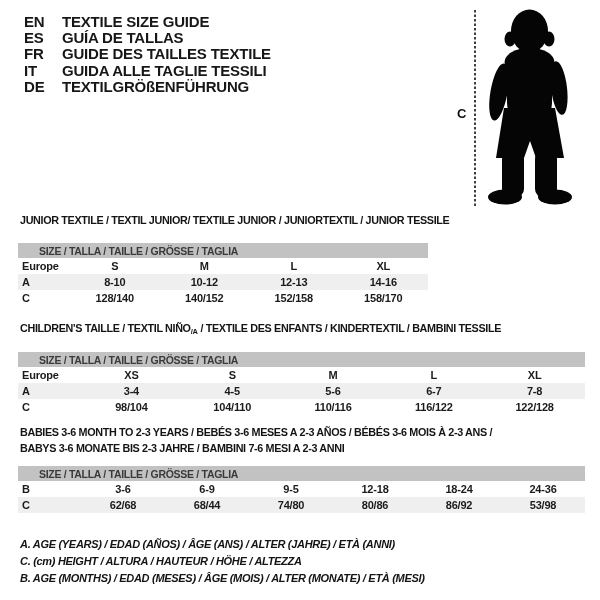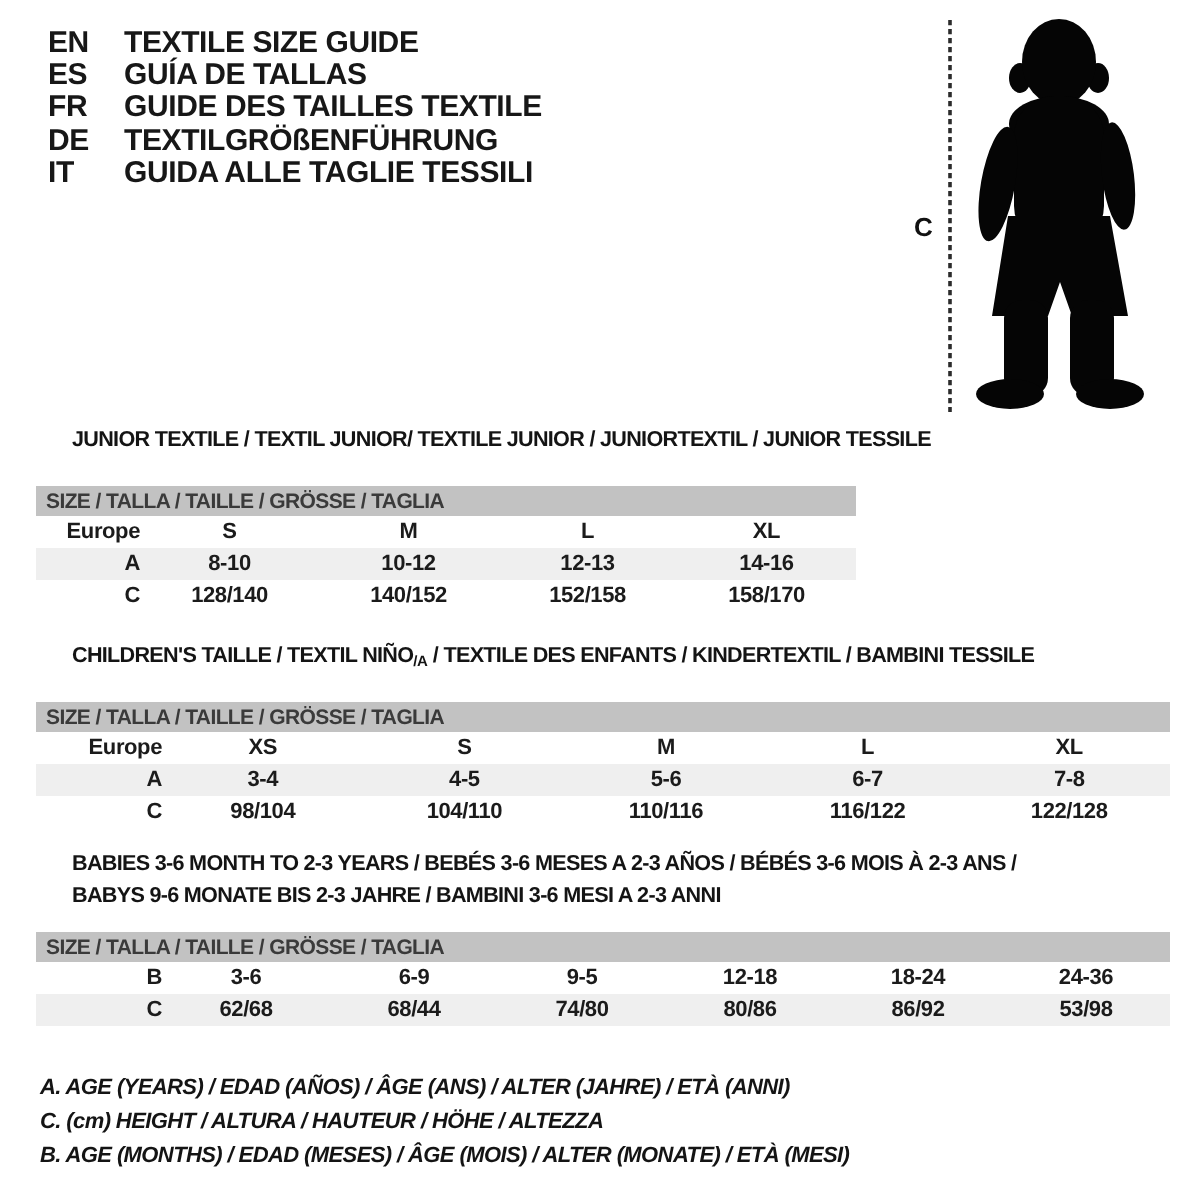--- a/index.html
+++ b/index.html
@@ -13,32 +13,32 @@
   .lang-row{display:grid;grid-template-columns:38px auto;font-size:15px;line-height:16.2px;}
   
   .figure{position:absolute;top:0;right:0;width:170px;height:220px;}
   .figure svg{position:absolute;top:0;left:0;}
   .c-label{position:absolute;left:27px;top:106px;font-size:13px;color:#111;}
   
   .sec{position:absolute;left:18px;}
   .sec1{top:212px;width:410px;}
   .sec2{top:320px;width:567px;}
   .sec3{top:424px;width:567px;}
-  .tbl-title{font-size:10.8px;line-height:16px;letter-spacing:-0.35px;white-space:nowrap;margin-left:18px;color:#141414;}
+  .tbl-title{font-size:10.8px;line-height:16px;letter-spacing:-0.35px;white-space:nowrap;margin-left:2px;color:#141414;}
   .subscript{font-size:7.5px;vertical-align:-2px;letter-spacing:-0.2px;}
   table.size-table{border-collapse:collapse;table-layout:fixed;width:100%;}
   .sec1 table.size-table{margin-top:15px;}
   .sec2 table.size-table{margin-top:12px;}
   .sec3 table.size-table{margin-top:10px;}
   table.size-table thead th{
     background:#c2c2c2;height:15px;font-size:10.5px;font-weight:700;
-    text-align:left;padding:0 0 0 5px;color:#3a3a3a;letter-spacing:-0.3px;
+    text-align:left;padding:0 0 0 21px;color:#3a3a3a;letter-spacing:-0.3px;
   }
   table.size-table td{height:16px;font-size:11px;text-align:center;padding:0;color:#1b1b1b;}
-  table.size-table td.lbl{text-align:right;padding-left:4px;}
+  table.size-table td.lbl{text-align:left;padding-left:4px;}
   table.size-table tr.alt{background:#efefef;}
   col.lblcol-n{width:52px;}
   col.lblcol-w{width:63px;}
   
   .notes{position:absolute;left:20px;top:536px;font-size:11px;line-height:17px;letter-spacing:-0.3px;white-space:nowrap;color:#141414;font-style:italic;}
 </style>
 </head>
 <body>
 
 <div class="page">
@@ -50,26 +50,26 @@
     </div>
     <div class="lang-row">
       <span>ES</span>
       <span>GUÍA DE TALLAS</span>
     </div>
     <div class="lang-row">
       <span>FR</span>
       <span>GUIDE DES TAILLES TEXTILE</span>
     </div>
     <div class="lang-row">
+      <span>IT</span>
+      <span>GUIDA ALLE TAGLIE TESSILI</span>
+    </div>
+    <div class="lang-row">
       <span>DE</span>
       <span>TEXTILGRÖßENFÜHRUNG</span>
-    </div>
-    <div class="lang-row">
-      <span>IT</span>
-      <span>GUIDA ALLE TAGLIE TESSILI</span>
     </div>
   </div>
 
   <div class="figure">
     <svg width="170" height="220" viewBox="0 0 170 220" aria-hidden="true">
       <line x1="45" y1="10" x2="45" y2="206" stroke="#2b2b2b" stroke-width="1.8" stroke-dasharray="2.6 1.9"></line>
       <g fill="#050505">
         <ellipse cx="80" cy="39" rx="5.5" ry="7.5"></ellipse>
         <ellipse cx="119" cy="39" rx="5.5" ry="7.5"></ellipse>
         <ellipse cx="99.5" cy="31" rx="18.5" ry="21.5"></ellipse>
@@ -168,21 +168,21 @@
             <td>110/116</td>
             <td>116/122</td>
             <td>122/128</td>
           </tr>
         </tbody>
     </table>
   </section>
 
   <section class="sec sec3">
     <div class="tbl-title">BABIES 3-6 MONTH TO 2-3 YEARS / BEBÉS 3-6 MESES A 2-3 AÑOS / BÉBÉS 3-6 MOIS À 2-3 ANS /</div>
-    <div class="tbl-title">BABYS 9-6 MONATE BIS 2-3 JAHRE / BAMBINI 3-6 MESI A 2-3 ANNI</div>
+    <div class="tbl-title">BABYS 3-6 MONATE BIS 2-3 JAHRE / BAMBINI 7-6 MESI A 2-3 ANNI</div>
     <table class="size-table">
       <colgroup>
           <col class="lblcol-w">
           <col>
           <col>
           <col>
           <col>
           <col>
           <col>
         </colgroup>

